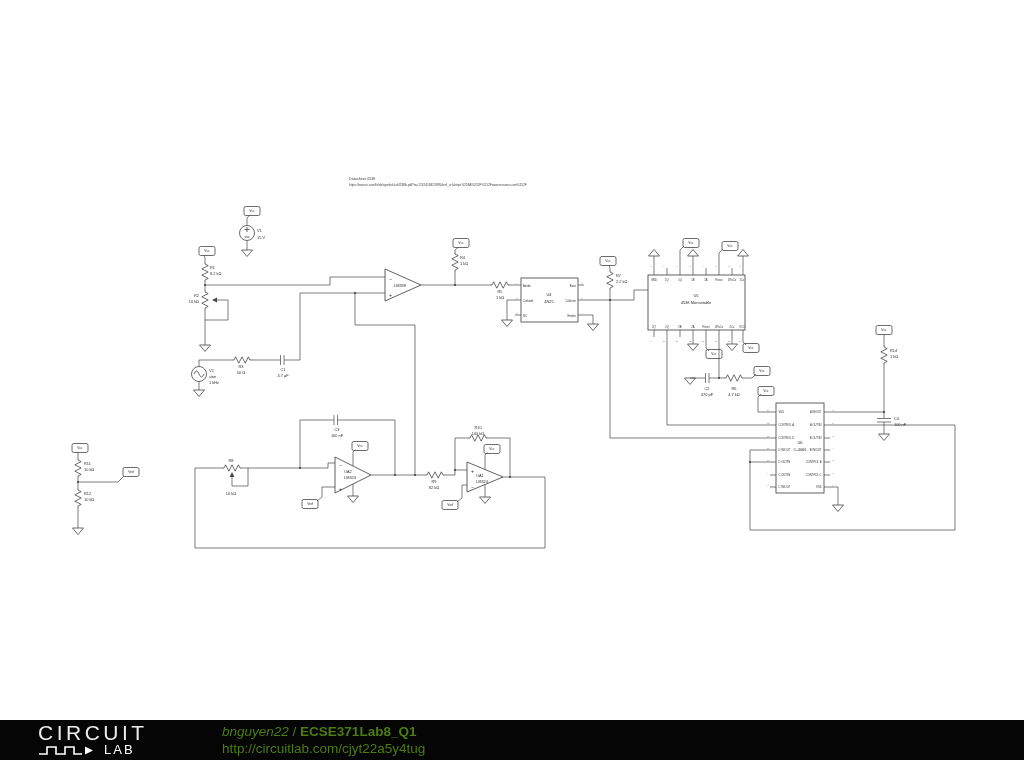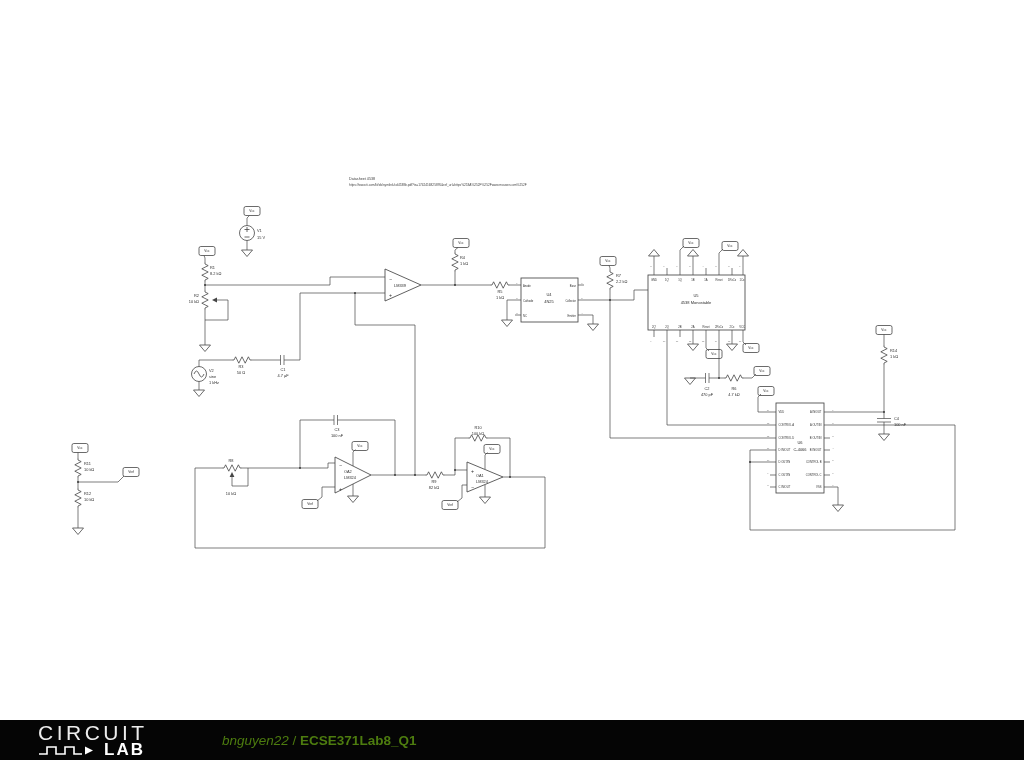--- a/index.html
+++ b/index.html
@@ -23,21 +23,21 @@
   .flagt{font-size:3.2px;text-anchor:middle;}
   .note{font-size:3.7px;fill:#444;}
   .note2{font-size:3.2px;fill:#444;}
   .opsign{font-size:5.2px;text-anchor:middle;}
   .footer{position:absolute;left:0;bottom:8px;width:1024px;height:40px;background:#050505;
           display:flex;align-items:center;margin-top:10px;}
   .logo{margin-left:38px;width:140px;cursor:pointer;}
   .logo-top{color:#ececec;font-size:21px;letter-spacing:3.5px;line-height:18px;font-weight:400;}
   .logo-bottom{display:flex;align-items:flex-end;justify-content:flex-start;height:14px;}
   .logo-bottom svg{margin-right:4px;}
-  .logo-lab{color:#ffffff;font-size:17px;font-weight:bold;letter-spacing:2px;line-height:13px;}
+  .logo-lab{color:#ffffff;font-size:13px;font-weight:normal;letter-spacing:2px;line-height:13px;}
   .ftext{margin-left:44px;color:#4d7c0f;}
   .fline1{font-size:13.5px;line-height:17px;}
   .fuser{font-style:italic;}
   .ftitle{font-weight:bold;}
   .fline2{font-size:13.5px;line-height:17px;}
 </style>
 </head>
 <body>
 
 <div class="stage">
@@ -392,16 +392,17 @@
         <polyline points="1,10 9,10 9,3 18,3 18,10 27,10 27,3 36,3 36,10 44,10" fill="none" stroke="#ffffff" stroke-width="1.6"></polyline>
         <path d="M47,2.5 V10.5 L55,6.5 Z" fill="#ffffff"></path>
       </svg>
       <span class="logo-lab">LAB</span>
     </div>
   </div>
   <div class="ftext">
     <div class="fline1">
       <span class="fuser">bnguyen22</span><span> / </span><span class="ftitle">ECSE371Lab8_Q1</span>
     </div>
+    <div class="fline2">http://circuitlab.com/cjyt22a5y4tug</div>
   </div>
 </div>
 
 </div>
 
 </body></html>

